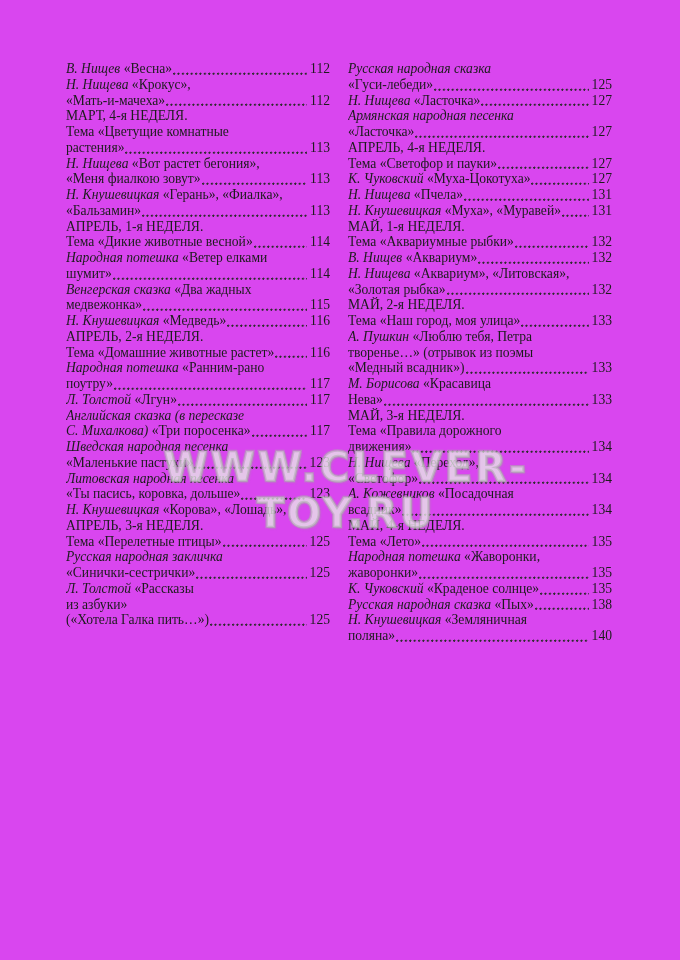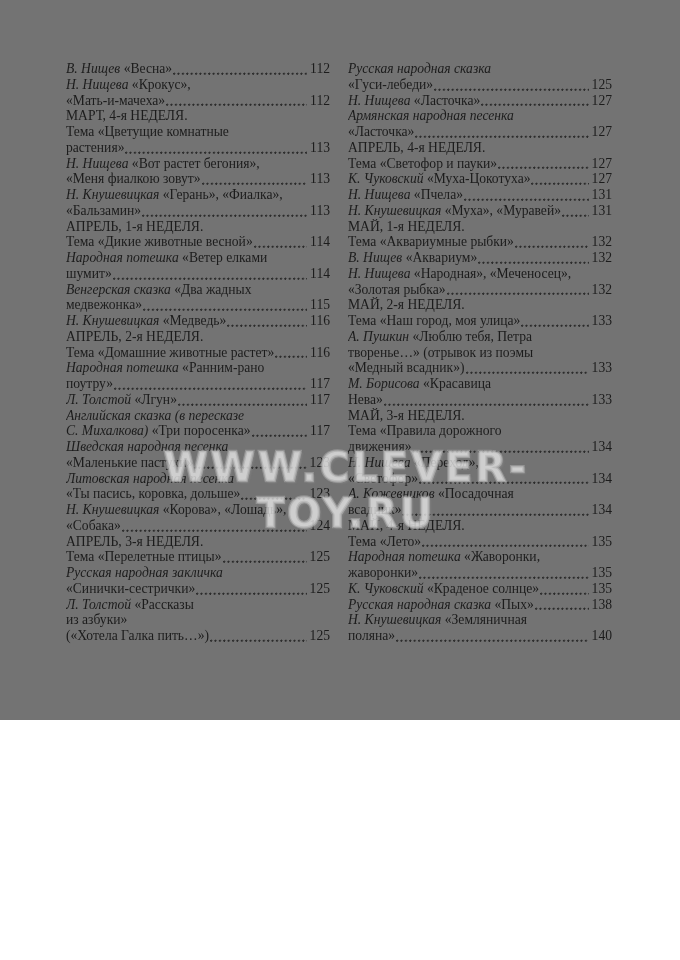--- a/index.html
+++ b/index.html
@@ -3,22 +3,22 @@
 <meta charset="utf-8">
 <style>
   html, body {
     margin: 0;
     padding: 0;
     background: #ffffff;
   }
   .page {
     position: relative;
     width: 680px;
-    height: 720px;
-    background: #737373;
+    height: 960px;
+    background: #d946ef;
     overflow: hidden;
     font-family: "Liberation Serif", serif;
   }
   .toc {
     position: absolute;
     left: 66px;
     top: 61px;
     width: 546px;
     display: flex;
     gap: 18px;
@@ -191,25 +191,20 @@
         </div>
         <div class="toc-line">
           <span class="txt"><span>«Ты пасись, коровка, дольше»</span></span>
           <span class="leader"></span>
           <span class="pagenum">123</span>
         </div>
         <div class="toc-line">
           <span class="txt"><span class="it">Н. Кнушевицкая</span><span> «Корова», «Лошадь»,</span></span>
         </div>
         <div class="toc-line">
-          <span class="txt"><span>«Собака» </span></span>
-          <span class="leader"></span>
-          <span class="pagenum">124</span>
-        </div>
-        <div class="toc-line">
           <span class="txt"><span>АПРЕЛЬ, 3-я НЕДЕЛЯ.</span></span>
         </div>
         <div class="toc-line">
           <span class="txt"><span>Тема «Перелетные птицы»</span></span>
           <span class="leader"></span>
           <span class="pagenum">125</span>
         </div>
         <div class="toc-line">
           <span class="txt"><span class="it">Русская народная закличка</span></span>
         </div>
@@ -282,21 +277,21 @@
           <span class="txt"><span>Тема «Аквариумные рыбки» </span></span>
           <span class="leader"></span>
           <span class="pagenum">132</span>
         </div>
         <div class="toc-line">
           <span class="txt"><span class="it">В. Нищев</span><span> «Аквариум»</span></span>
           <span class="leader"></span>
           <span class="pagenum">132</span>
         </div>
         <div class="toc-line">
-          <span class="txt"><span class="it">Н. Нищева</span><span> «Народная», «Меченосец»,</span></span>
+          <span class="txt"><span class="it">Н. Нищева</span><span> «Аквариум», «Литовская»,</span></span>
         </div>
         <div class="toc-line">
           <span class="txt"><span>«Золотая рыбка»</span></span>
           <span class="leader"></span>
           <span class="pagenum">132</span>
         </div>
         <div class="toc-line">
           <span class="txt"><span>МАЙ, 2-я НЕДЕЛЯ.</span></span>
         </div>
         <div class="toc-line">

